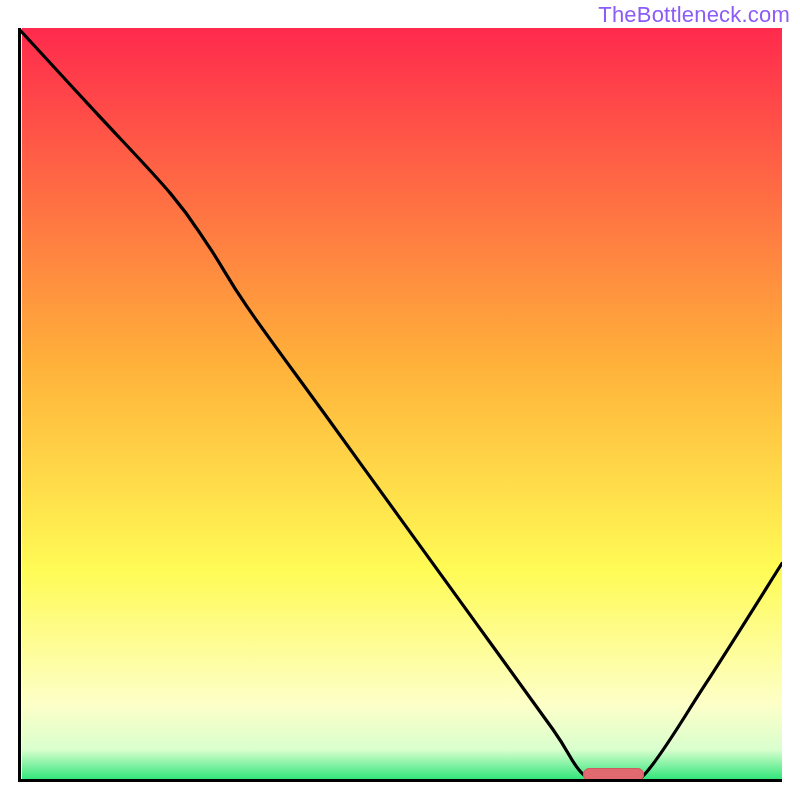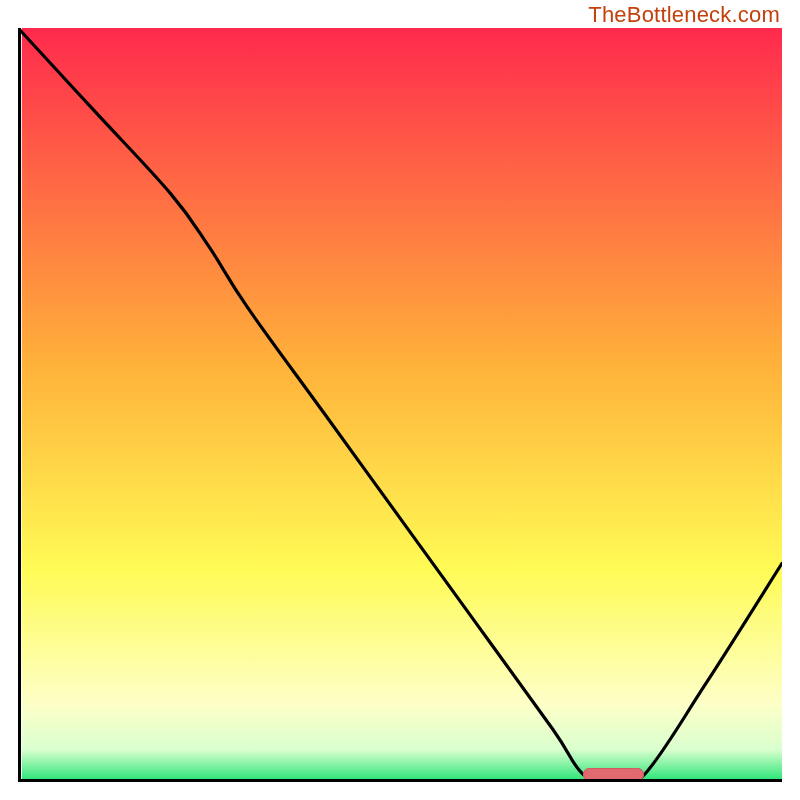--- a/index.html
+++ b/index.html
@@ -12,22 +12,22 @@
     font-family: Arial, Helvetica, sans-serif;
   }
   .stage {
     position: relative;
     width: 800px;
     height: 800px;
   }
   .watermark {
     position: absolute;
     top: 2px;
-    right: 20px;
-    color: #c2410c;
+    right: 10px;
+    color: #8b5cf6;
     font-size: 22px;
     font-weight: 500;
     letter-spacing: 0.2px;
     z-index: 30;
   }
   .plot-wrap {
     position: absolute;
     left: 18px;
     top: 28px;
     width: 764px;

